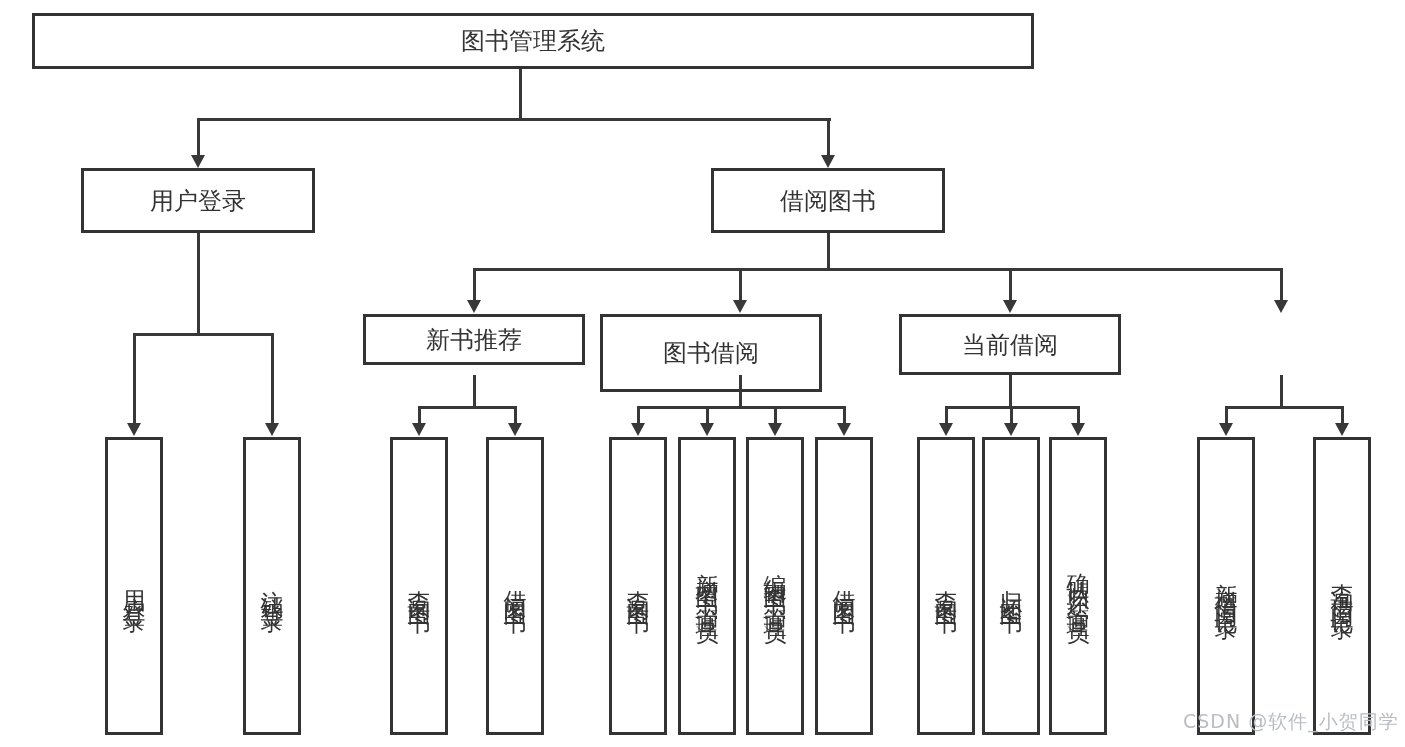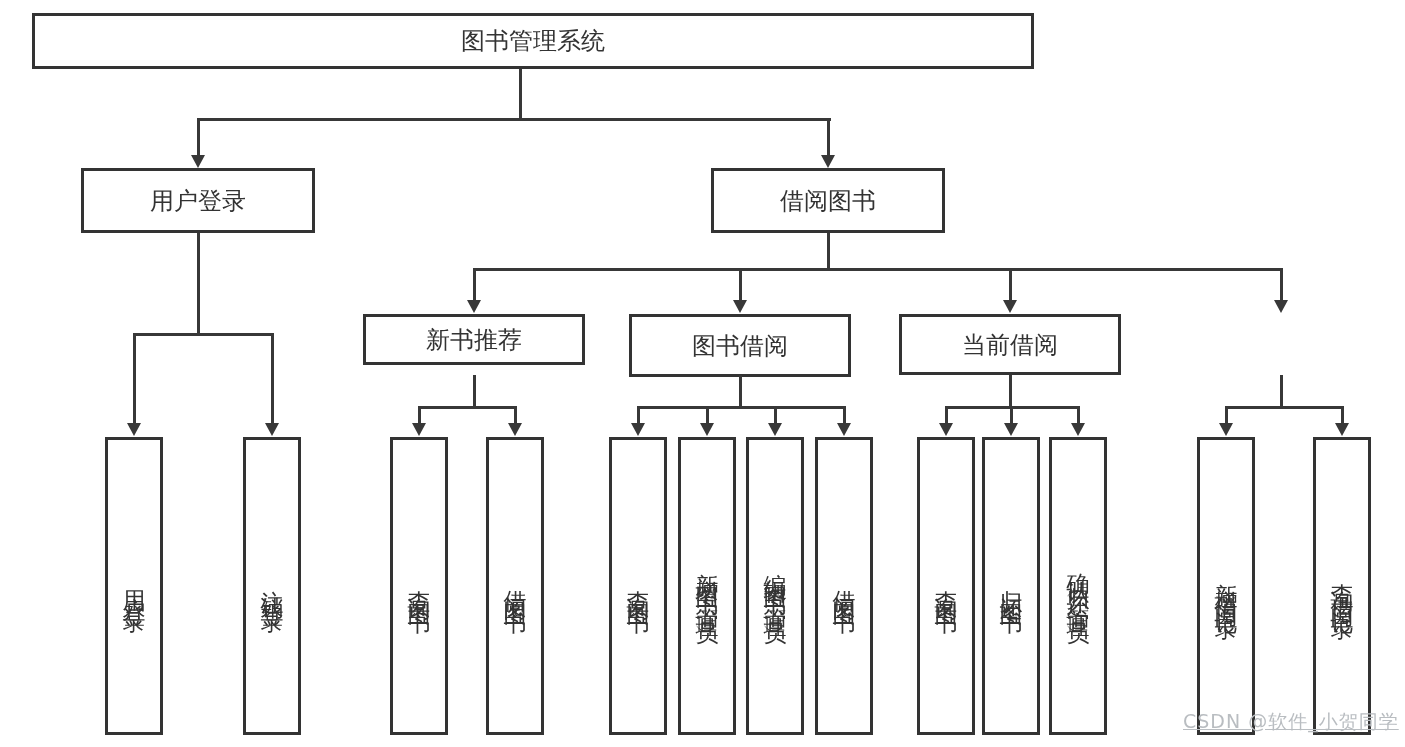--- a/index.html
+++ b/index.html
@@ -35,21 +35,20 @@
     border-top:13px solid #383838;
   }
   .watermark{
     position:absolute;
     left:1183px;top:709px;
     font-size:19px;
     color:#b9bdc1;
     letter-spacing:1px;
     white-space:nowrap;
     z-index:5;
-    text-decoration:underline;
   }
 </style>
 </head>
 <body>
 
 <div class="canvas">
 
   <div class="box" style="left:32px;top:13px;width:1002px;height:56px">
     <span>图书管理系统</span>
   </div>
@@ -82,21 +81,21 @@
   <div class="line" style="left:739px;top:268px;width:3px;height:33px"></div>
   <div class="arrow" style="left:733px;top:300px"></div>
   <div class="line" style="left:1009px;top:268px;width:3px;height:33px"></div>
   <div class="arrow" style="left:1003px;top:300px"></div>
   <div class="line" style="left:1280px;top:268px;width:3px;height:33px"></div>
   <div class="arrow" style="left:1274px;top:300px"></div>
 
   <div class="box" style="left:363px;top:314px;width:222px;height:51px">
     <span>新书推荐</span>
   </div>
-  <div class="box" style="left:629px;top:314px;width:222px;height:63px">
+  <div class="box" style="left:600px;top:314px;width:222px;height:78px">
     <span>图书借阅</span>
   </div>
   <div class="box" style="left:899px;top:314px;width:222px;height:61px">
     <span>当前借阅</span>
   </div>
 
   <div class="line" style="left:473px;top:375px;width:3px;height:31px"></div>
   <div class="line" style="left:418px;top:406px;width:99px;height:3px"></div>
   <div class="line" style="left:418px;top:406px;width:3px;height:18px"></div>
   <div class="arrow" style="left:412px;top:423px"></div>

